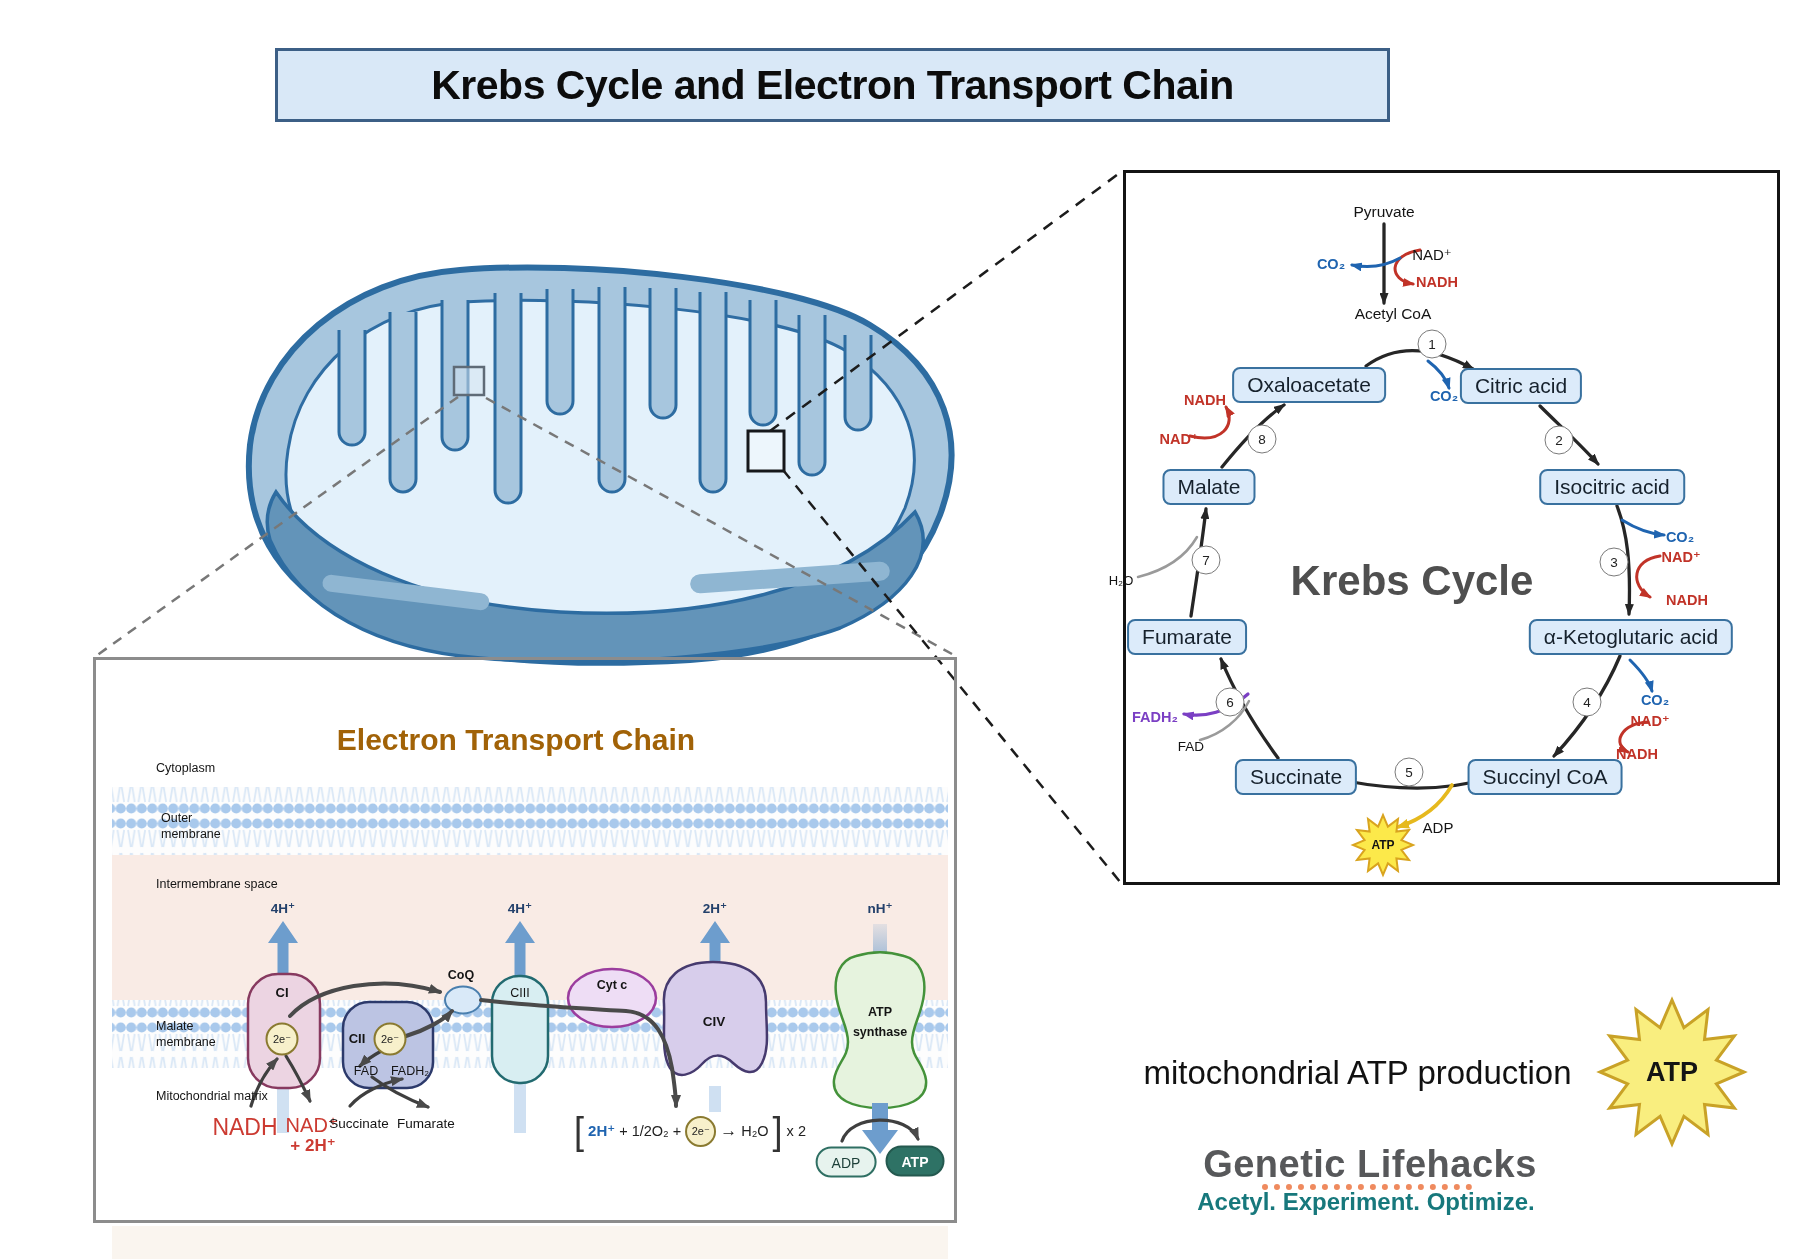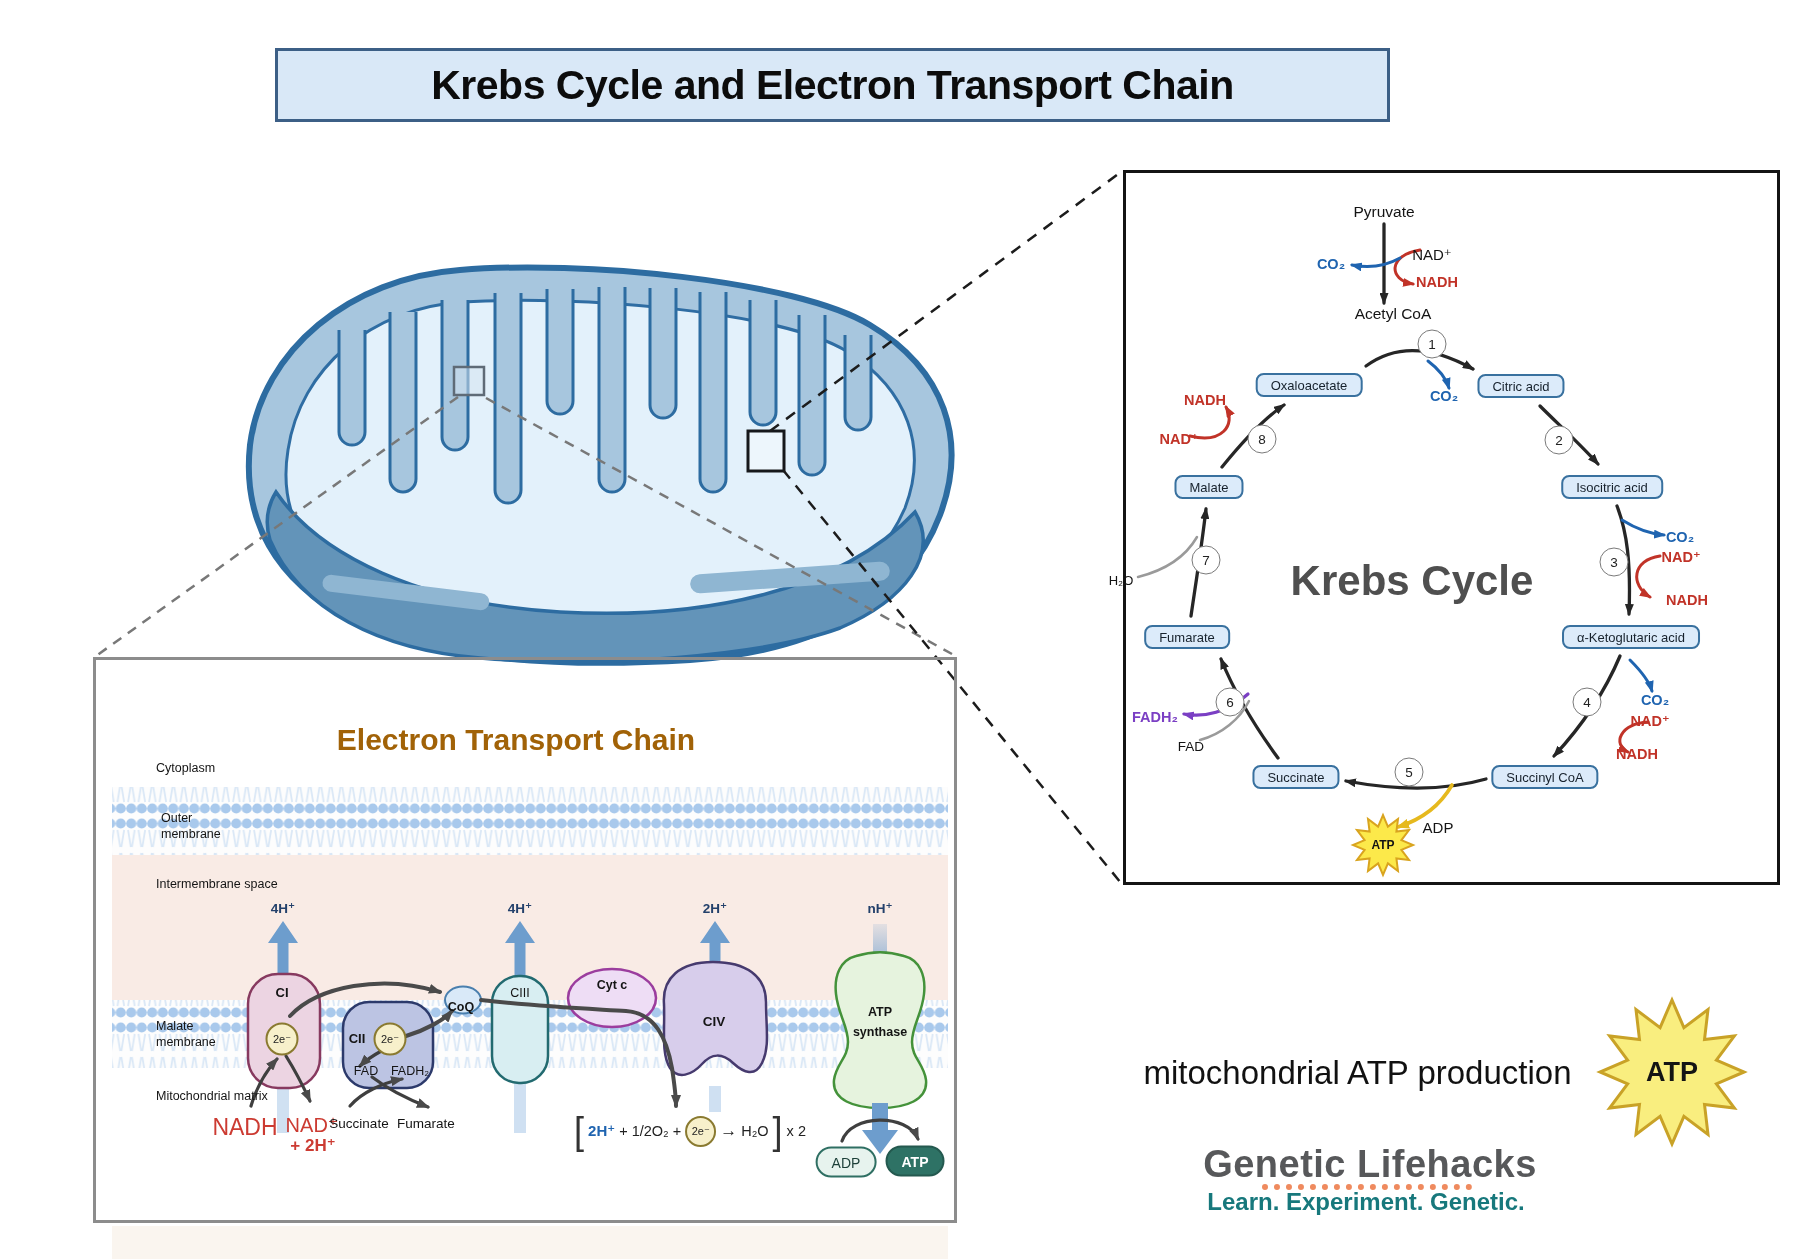--- a/index.html
+++ b/index.html
@@ -10,24 +10,24 @@
   #art{position:absolute;left:0;top:0;width:1800px;height:1260px;}
   .panel{position:absolute;box-sizing:border-box;background:transparent;}
   .titlebox{
     position:absolute;left:275px;top:48px;width:1115px;height:74px;box-sizing:border-box;
     background:#d9e8f7;border:3px solid #3c5f86;display:flex;align-items:center;justify-content:center;
     font-size:41px;font-weight:700;letter-spacing:-0.5px;color:#0c0c0c;
   }
   .lbl{position:absolute;transform:translate(-50%,-50%);white-space:nowrap;line-height:1.15;}
   .lbl-l{position:absolute;transform:translate(0,-50%);line-height:1.3;}
   .kbox{
-    position:absolute;transform:translate(-50%,-50%);height:24px;box-sizing:border-box;
+    position:absolute;transform:translate(-50%,-50%);height:36px;box-sizing:border-box;
     background:#dcebfa;border:2px solid #39719f;border-radius:8px;
     display:flex;align-items:center;justify-content:center;padding:0 13px;
-    font-size:13px;color:#16212c;white-space:nowrap;
+    font-size:21px;color:#16212c;white-space:nowrap;
   }
   .numc{
     position:absolute;transform:translate(-50%,-50%);width:27px;height:27px;border-radius:50%;
     background:#ffffff;border:1.5px solid #7a7a7a;display:flex;align-items:center;justify-content:center;
     font-size:13.5px;color:#222;
   }
   .ecirc{
     position:absolute;transform:translate(-50%,-50%);width:29px;height:29px;border-radius:50%;
     background:#f7f0cb;border:2px solid #8a7a30;display:flex;align-items:center;justify-content:center;
     font-size:11px;color:#222;
@@ -289,21 +289,21 @@
 <div class="lbl-l" style="left:156px;top:1034px;font-size:12.5px;width:78px;white-space:normal;">Malate membrane</div>
 <div class="lbl-l" style="left:156px;top:1096px;font-size:12.5px;width:112px;white-space:normal;">Mitochondrial matrix</div>
 
 <div class="lbl" style="left:283px;top:909px;font-size:13.5px;font-weight:700;color:#23406b;">4H⁺</div>
 <div class="lbl" style="left:520px;top:909px;font-size:13.5px;font-weight:700;color:#23406b;">4H⁺</div>
 <div class="lbl" style="left:715px;top:909px;font-size:13.5px;font-weight:700;color:#23406b;">2H⁺</div>
 <div class="lbl" style="left:880px;top:909px;font-size:13.5px;font-weight:700;color:#23406b;">nH⁺</div>
 
 <div class="lbl" style="left:282px;top:993px;font-size:13px;font-weight:700;">CI</div>
 <div class="lbl" style="left:357px;top:1039px;font-size:13px;font-weight:700;">CII</div>
-<div class="lbl" style="left:461px;top:975px;font-size:12.5px;font-weight:700;margin-top:32px;">CoQ</div>
+<div class="lbl" style="left:461px;top:975px;font-size:12.5px;font-weight:700;">CoQ</div>
 <div class="lbl" style="left:520px;top:993px;font-size:12.5px;font-weight:400;">CIII</div>
 <div class="lbl" style="left:612px;top:985px;font-size:12.5px;font-weight:700;">Cyt c</div>
 <div class="lbl" style="left:714px;top:1022px;font-size:13.5px;font-weight:700;">CIV</div>
 <div class="lbl" style="left:880px;top:1012px;font-size:12.5px;font-weight:700;">ATP</div>
 <div class="lbl" style="left:880px;top:1032px;font-size:12.5px;font-weight:700;">synthase</div>
 
 <div class="ecirc" style="left:282px;top:1039px;">2e⁻</div>
 <div class="ecirc" style="left:390px;top:1039px;">2e⁻</div>
 
 <div class="lbl" style="left:245px;top:1127px;font-size:23px;color:#cc3b32;">NADH</div>
@@ -333,13 +333,13 @@
   </div>
 
 <div class="note">
   <br>
   <span>mitochondrial ATP production</span>
 </div>
 <div class="startxt" style="left:1672px;top:1072px;font-size:27px;">ATP</div>
 
 <div class="logo-name">Genetic Lifehacks</div>
 <div class="logo-dots"></div>
-<div class="logo-tag">Learn. Experiment. Genetic.</div>
+<div class="logo-tag">Acetyl. Experiment. Optimize.</div>
 
 </body></html>

